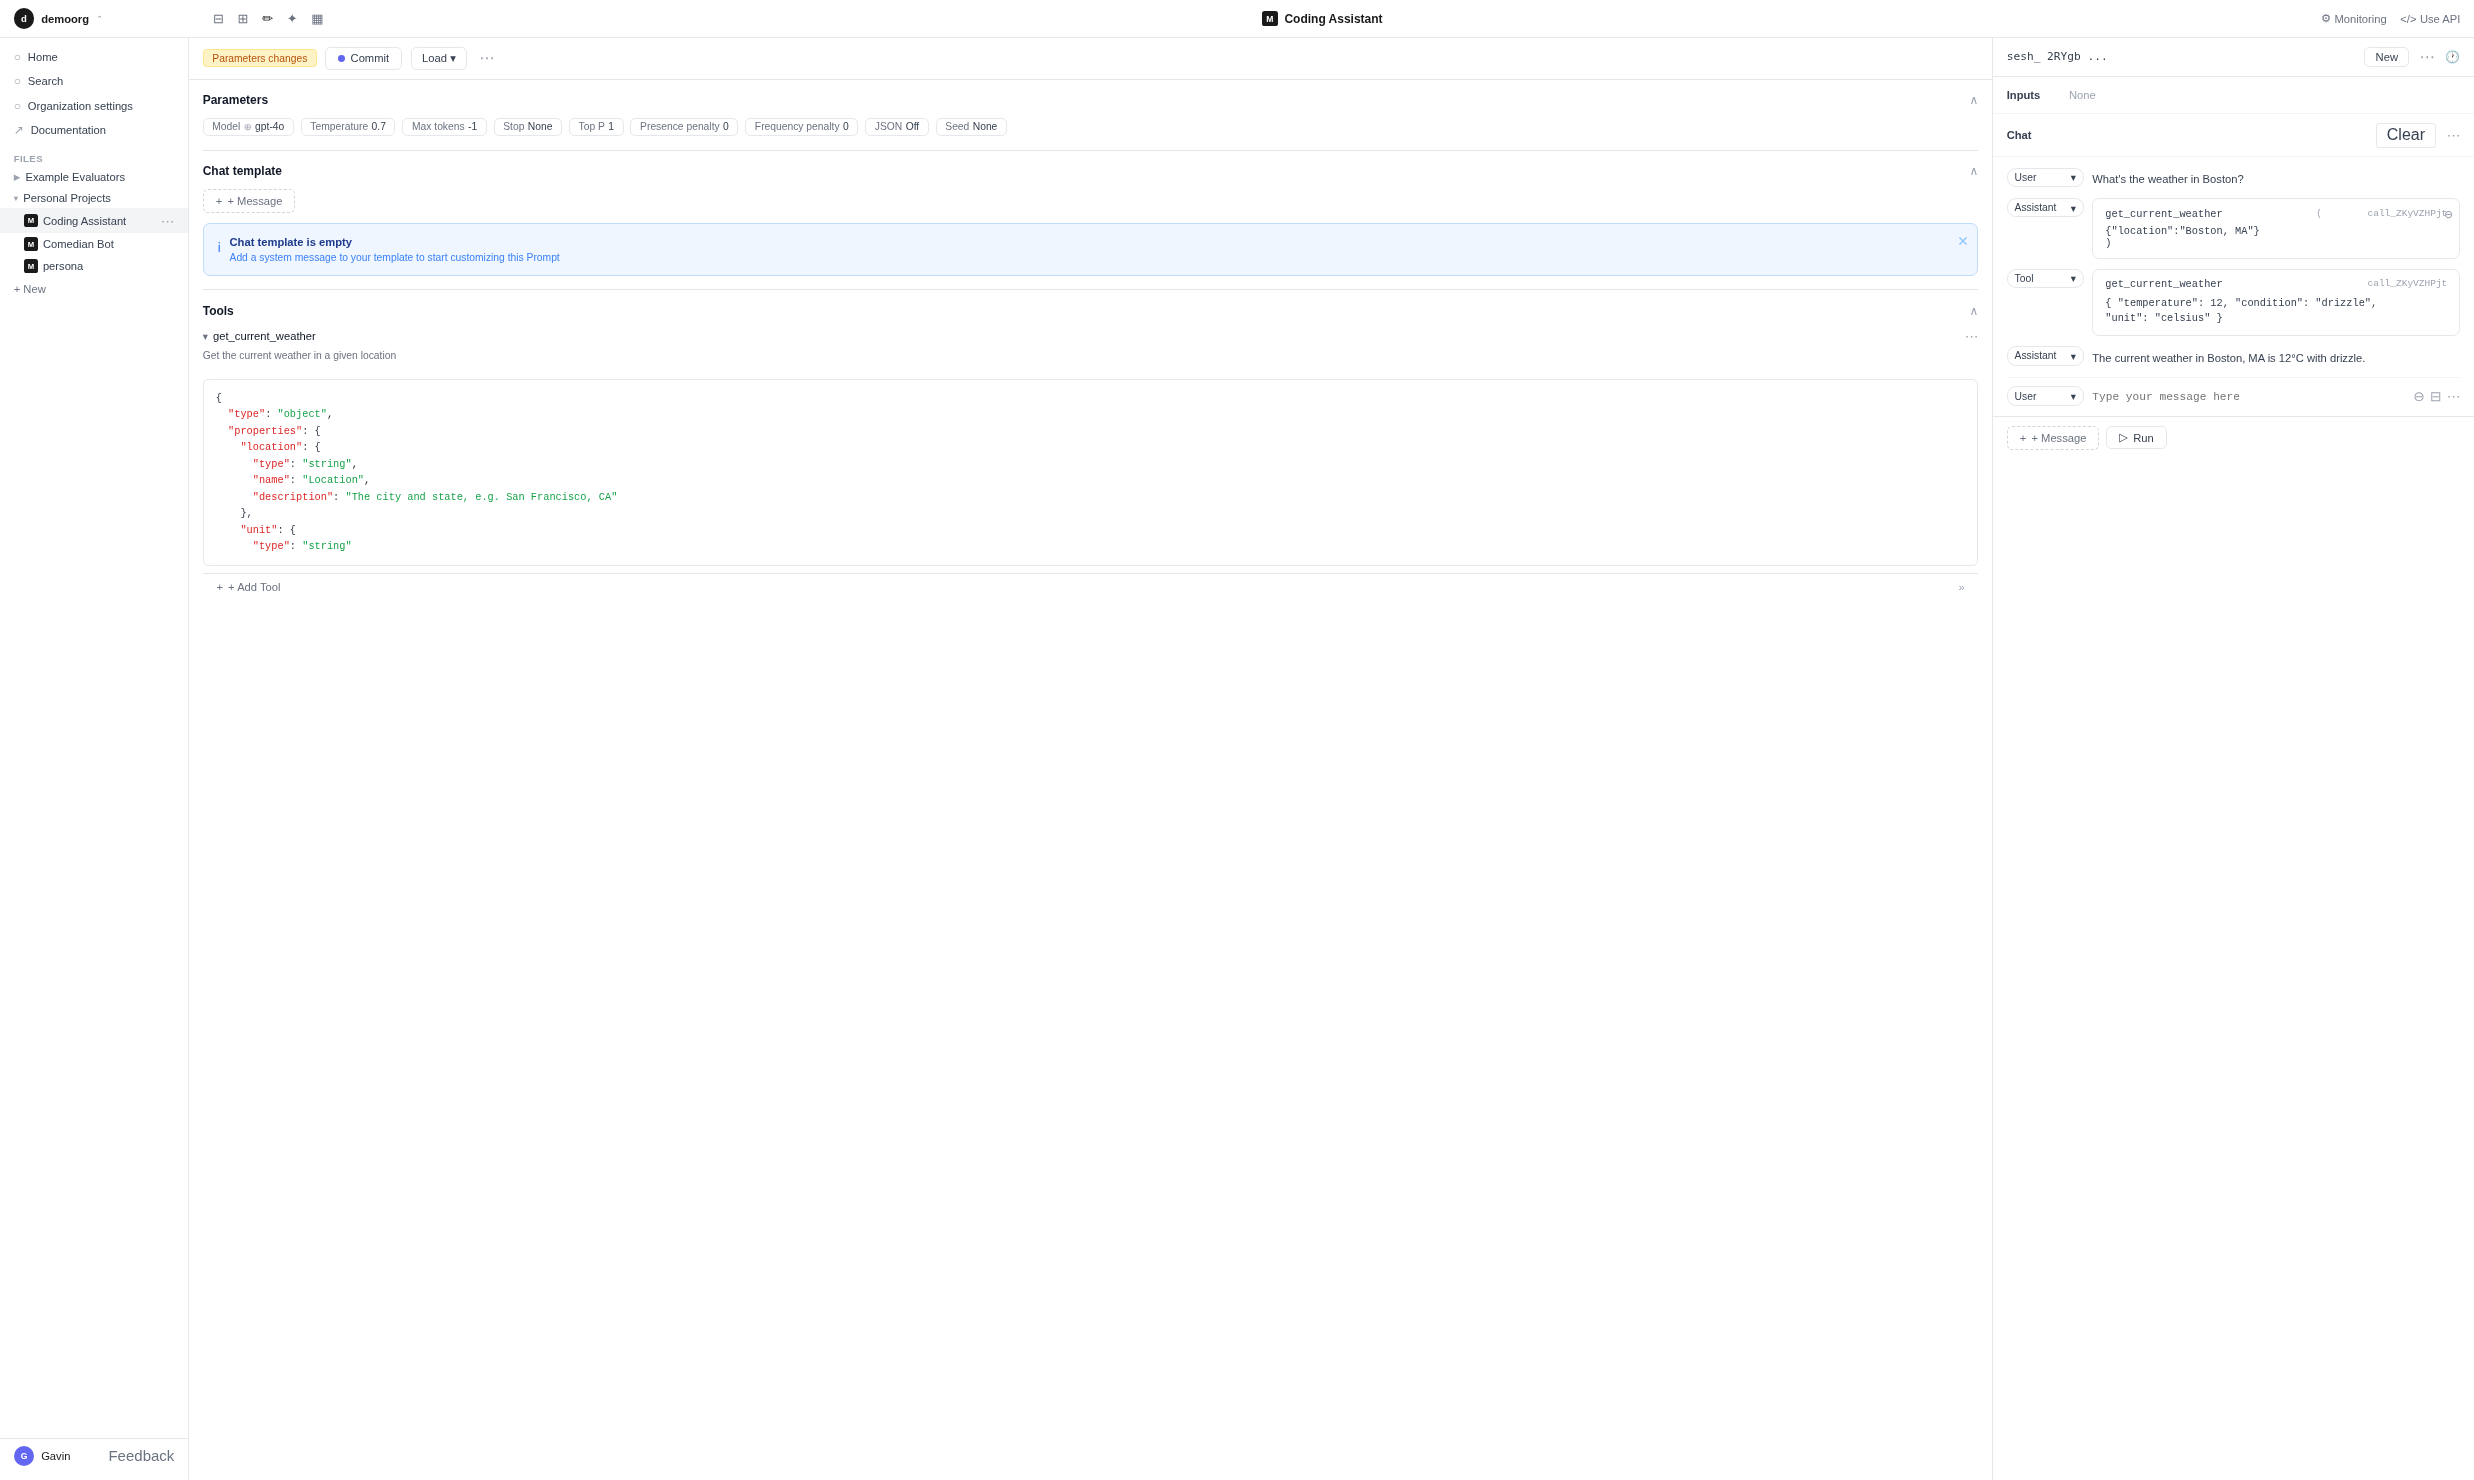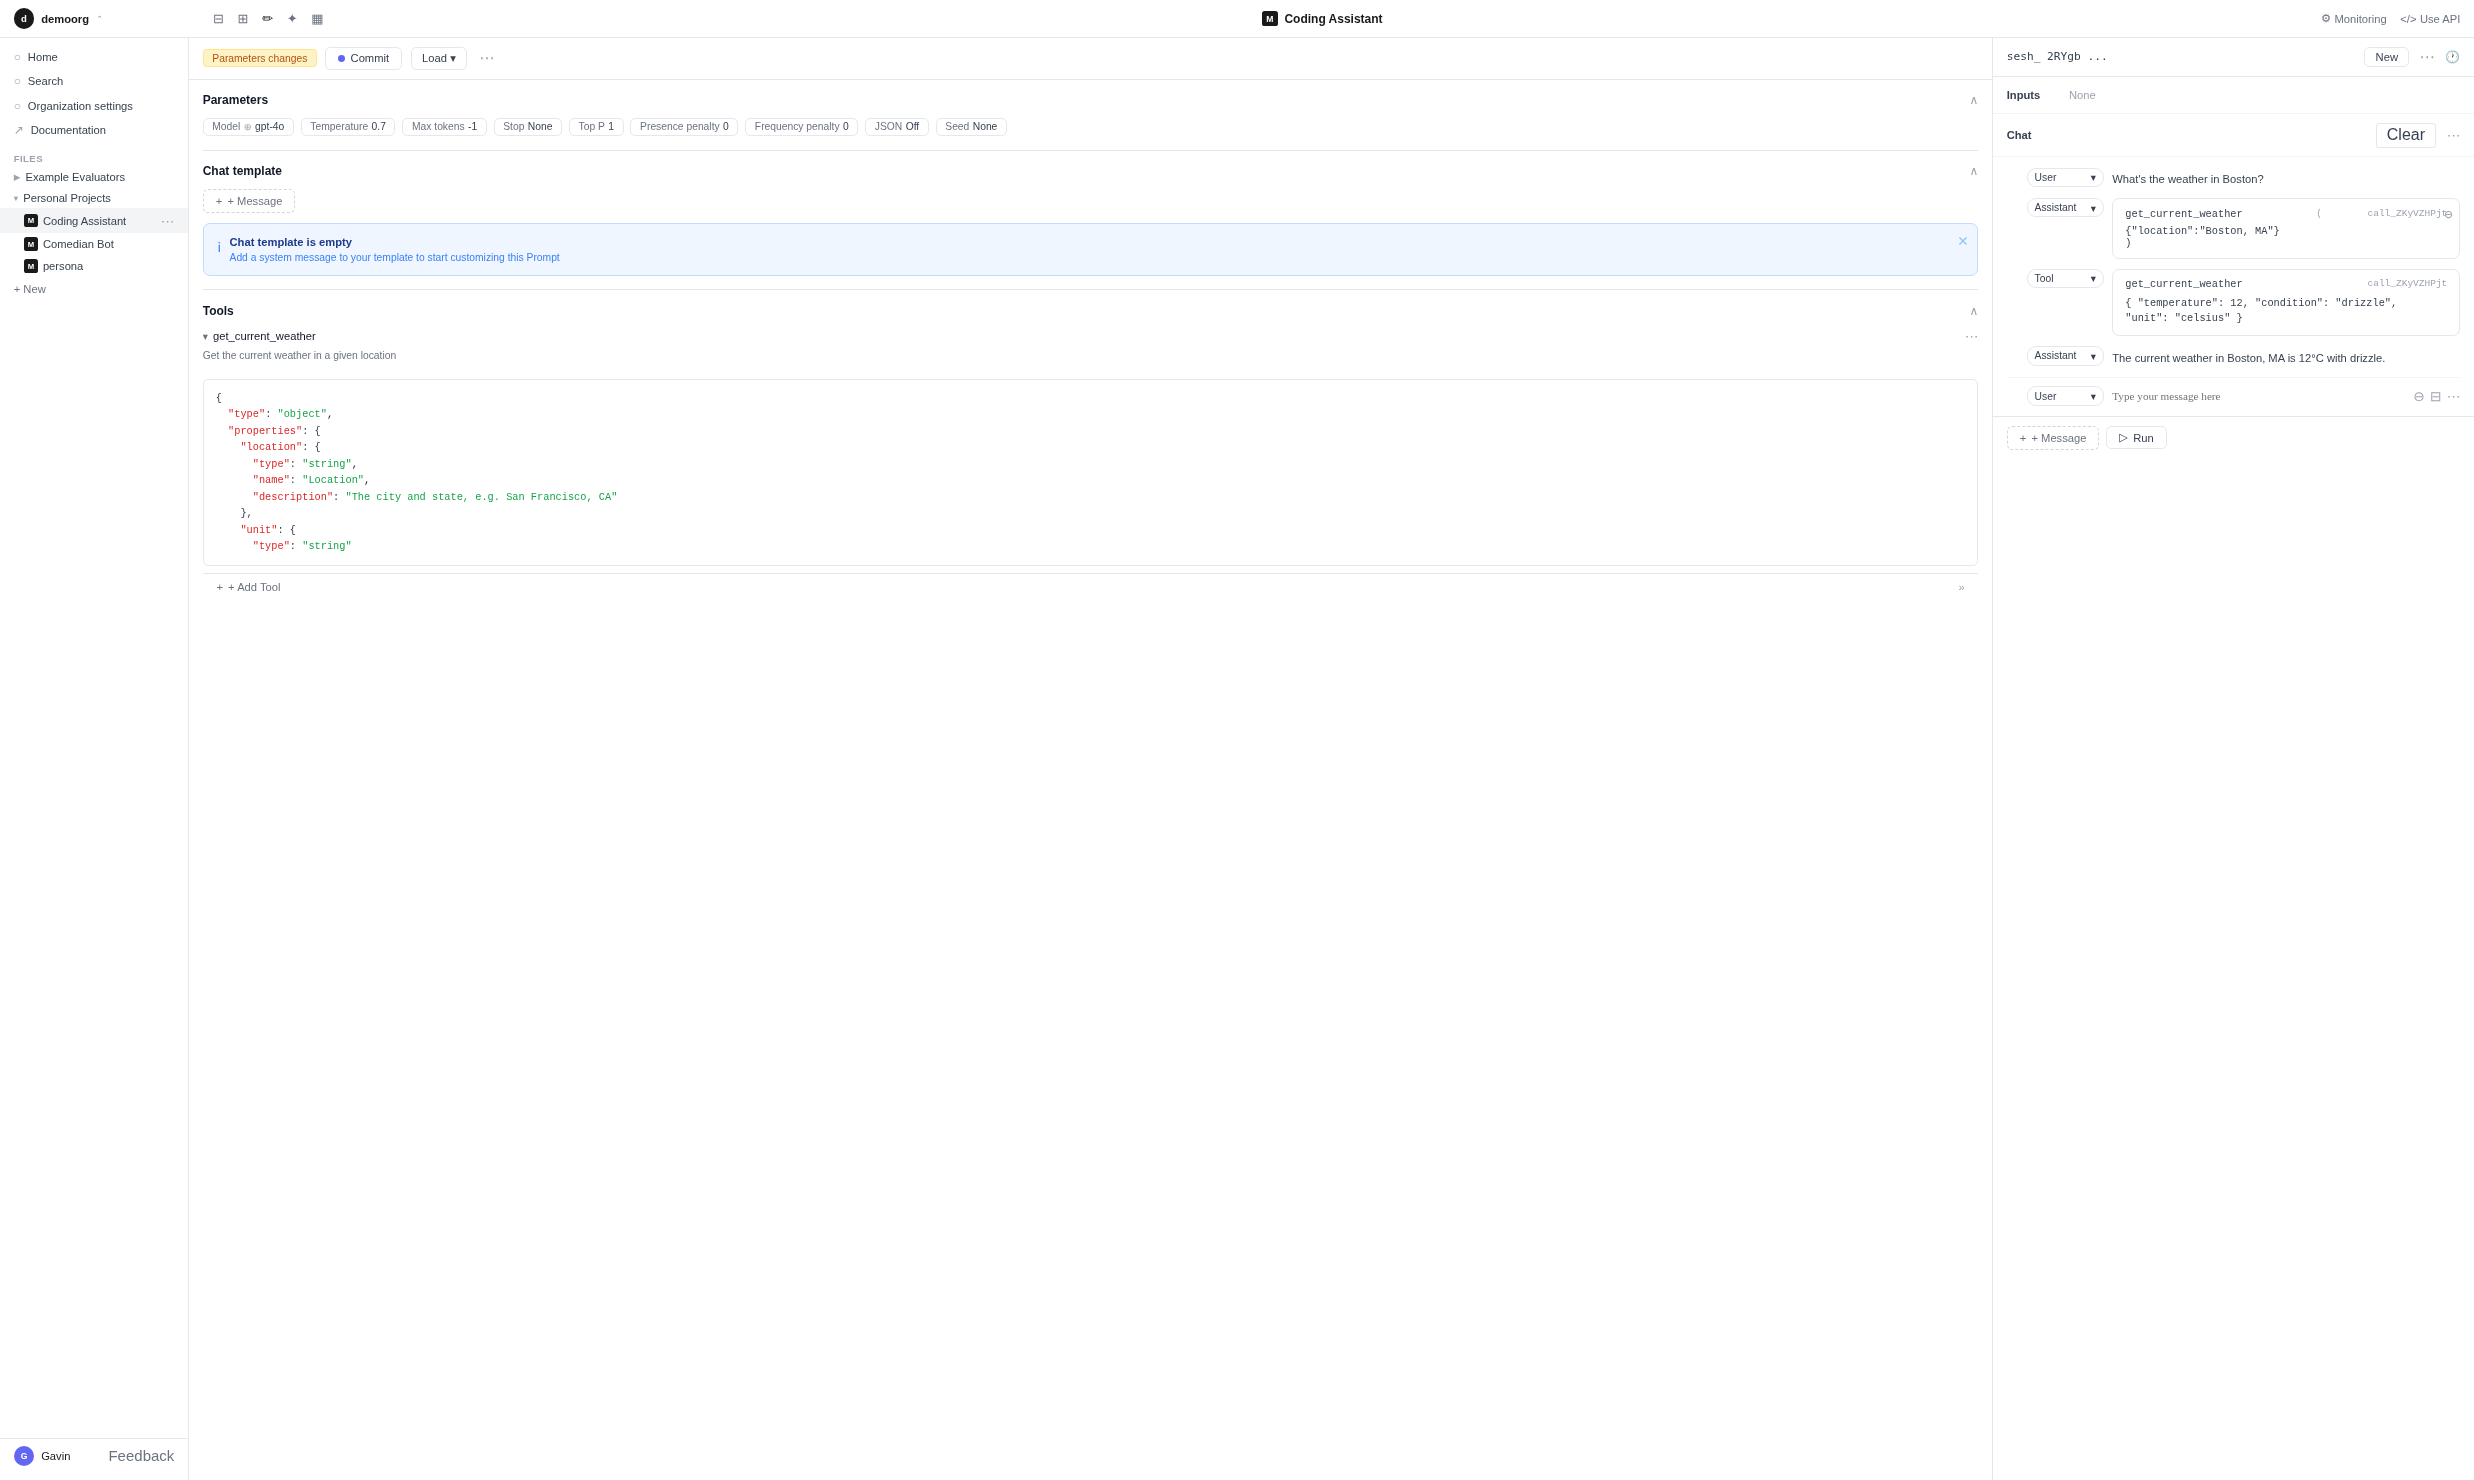--- a/index.html
+++ b/index.html
@@ -85,34 +85,34 @@
     .right-panel-content { flex: 1; overflow-y: auto; padding: 0; }
     .inputs-row { display: flex; align-items: center; gap: 10.3px; padding: 12px 13.7px; border-bottom: 0.9px solid #f3f4f6; }
     .inputs-label { font-size: 11.2px; font-weight: 600; color: #374151; width: 52px; }
     .inputs-value { font-size: 11.2px; color: #9ca3af; }
     .chat-section { padding: 0; }
     .chat-header-row { display: flex; align-items: center; padding: 8.6px 13.7px; border-bottom: 0.9px solid #f3f4f6; gap: 6.9px; }
     .chat-label { font-size: 11.2px; font-weight: 600; color: #374151; flex: 1; }
     .clear-btn { border: 0.9px solid #e5e7eb; border-radius: 3px; padding: 2.6px 10.3px; cursor: pointer; font-size: 16px; color: #374151; background: #fff; }
     .chat-messages { padding: 10.3px 13.7px; display: flex; flex-direction: column; gap: 10.3px; }
     .chat-message { display: flex; gap: 8.6px; align-items: flex-start; }
-    .role-badge { display: flex; align-items: center; gap: 12px; border: 0.9px solid #e5e7eb; border-radius: 9px; padding: 2.6px 6.9px; font-size: 10.3px; color: #374151; cursor: pointer; white-space: nowrap; flex-shrink: 0; min-width: 77px; justify-content: space-between; margin-left: 20px; }
+    .role-badge { display: flex; align-items: center; gap: 12px; border: 0.9px solid #e5e7eb; border-radius: 9px; padding: 2.6px 6.9px; font-size: 10.3px; color: #374151; cursor: pointer; white-space: nowrap; flex-shrink: 0; min-width: 77px; justify-content: space-between; }
     .message-content { font-size: 11.2px; color: #374151; line-height: 1.5; flex: 1; padding-top: 3.4px; }
     .function-call-block { border: 0.9px solid #e5e7eb; border-radius: 6.9px; padding: 8.6px 12px; font-family: 'Courier New', monospace; font-size: 10.3px; background: #fff; flex: 1; position: relative; overflow: hidden; }
     .function-call-header { display: flex; justify-content: space-between; margin-bottom: 5.2px; color: #374151; font-weight: 500; }
     .function-call-id { color: #9ca3af; font-size: 9.5px; }
     .function-body { color: #374151; }
     .minus-btn { color: #9ca3af; cursor: pointer; font-size: 13.7px; position: absolute; right: 6.9px; top: 6.9px; }
     .tool-call-block { border: 0.9px solid #e5e7eb; border-radius: 6.9px; padding: 8.6px 12px; font-family: 'Courier New', monospace; font-size: 10.3px; background: #fff; flex: 1; }
     .tool-call-header { display: flex; justify-content: space-between; margin-bottom: 5.2px; }
     .tool-call-name { font-weight: 500; color: #374151; }
     .tool-call-id-right { color: #9ca3af; font-size: 9.5px; }
     .tool-call-body { color: #374151; line-height: 1.5; }
     .chat-input-area { flex: 1; }
-    .chat-input { width: 100%; border: none; outline: none; font-size: 11.2px; color: #9ca3af; background: transparent; resize: none; font-family: Liberation Serif, serif; }
+    .chat-input { width: 100%; border: none; outline: none; font-size: 11.2px; color: #9ca3af; background: transparent; resize: none; font-family: Liberation Mono, monospace; }
     .input-actions { display: flex; align-items: center; gap: 5.2px; }
     .action-icon { color: #9ca3af; cursor: pointer; font-size: 13.7px; }
     .run-section { display: flex; align-items: center; gap: 6.9px; padding: 8.6px 13.7px; border-top: 0.9px solid #e5e7eb; }
     .run-btn { display: flex; align-items: center; gap: 5.2px; background: #fff; border: 0.9px solid #e5e7eb; border-radius: 5.2px; padding: 4.3px 12px; cursor: pointer; font-size: 11.2px; color: #374151; font-weight: 500; }
     .run-icon { color: #374151; }
   </style>
 </head>
 <body>
 
 <div class="top-nav">

